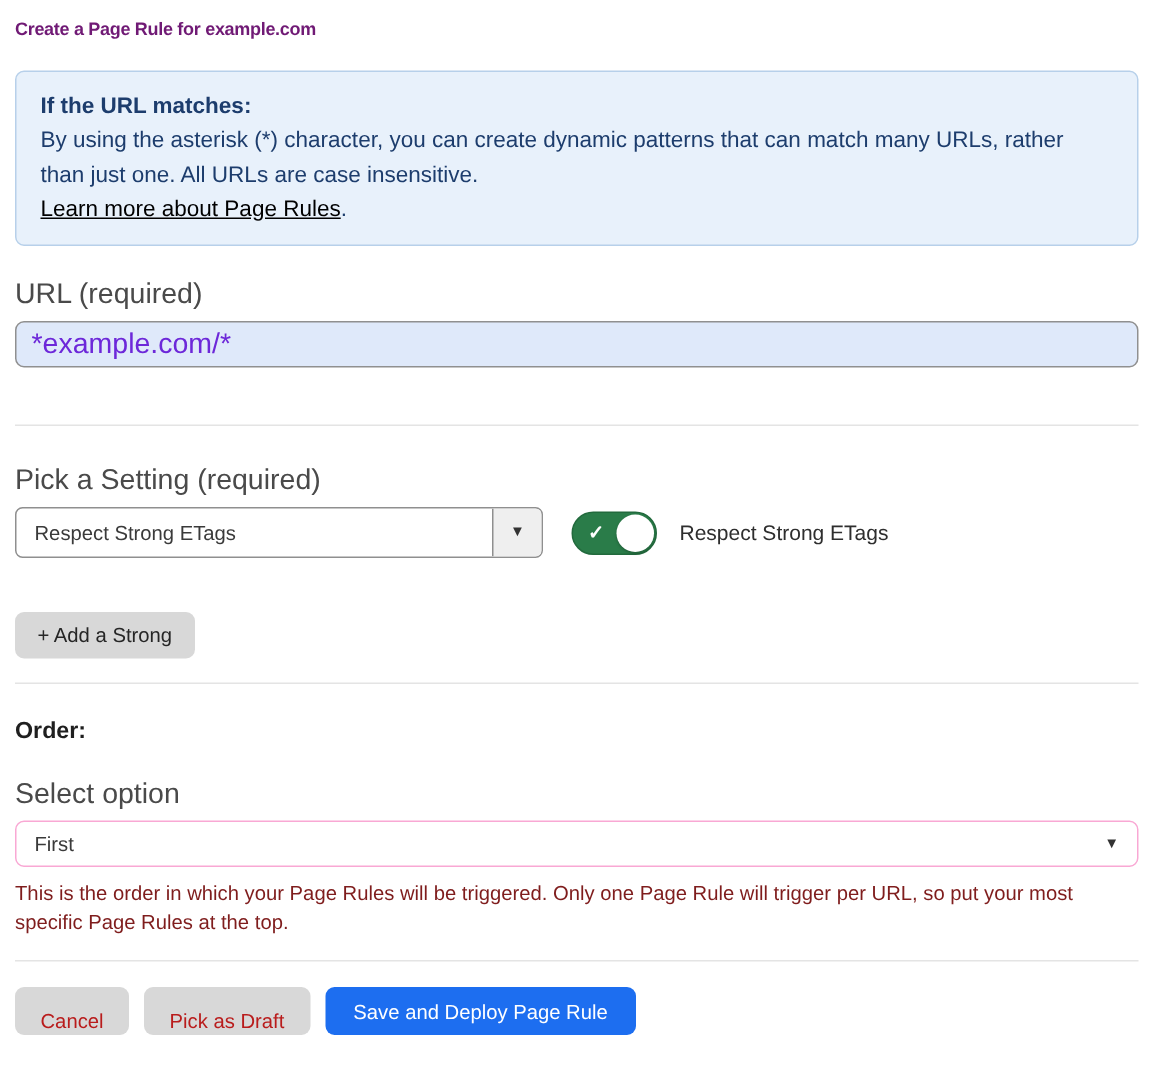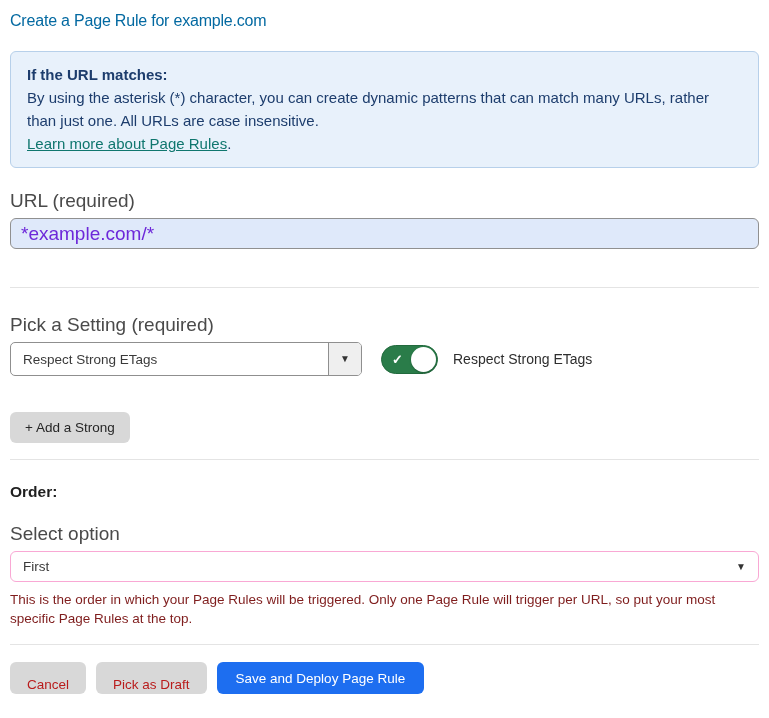--- a/index.html
+++ b/index.html
@@ -9,38 +9,38 @@
     background: #ffffff;
     font-family: "Liberation Sans", sans-serif;
     color: #333;
     overflow: hidden;
   }
   .page {
     padding: 12px 10px 0 10px;
     width: 769px;
   }
   .page-title {
-    font-size: 16px;
-    font-weight: 400;
-    color: #0369a1;
+    font-size: 12px;
+    font-weight: 700;
+    color: #701a75;
     letter-spacing: -0.2px;
   }
   .info-box {
     margin-top: 21px;
     background: #e8f1fb;
     border: 1px solid #b7d0ea;
     border-radius: 6px;
     padding: 11px 16px 12px 16px;
     font-size: 15px;
     line-height: 23px;
     color: #1d3d6d;
   }
   .info-heading { font-weight: 700; }
   .info-link {
-    color: #0f766e;
+    color: #000000;
     text-decoration: underline;
     cursor: pointer;
   }
   .field-label {
     margin-top: 22px;
     font-size: 19px;
     color: #4a4a4a;
   }
   .url-input {
     margin-top: 6px;

